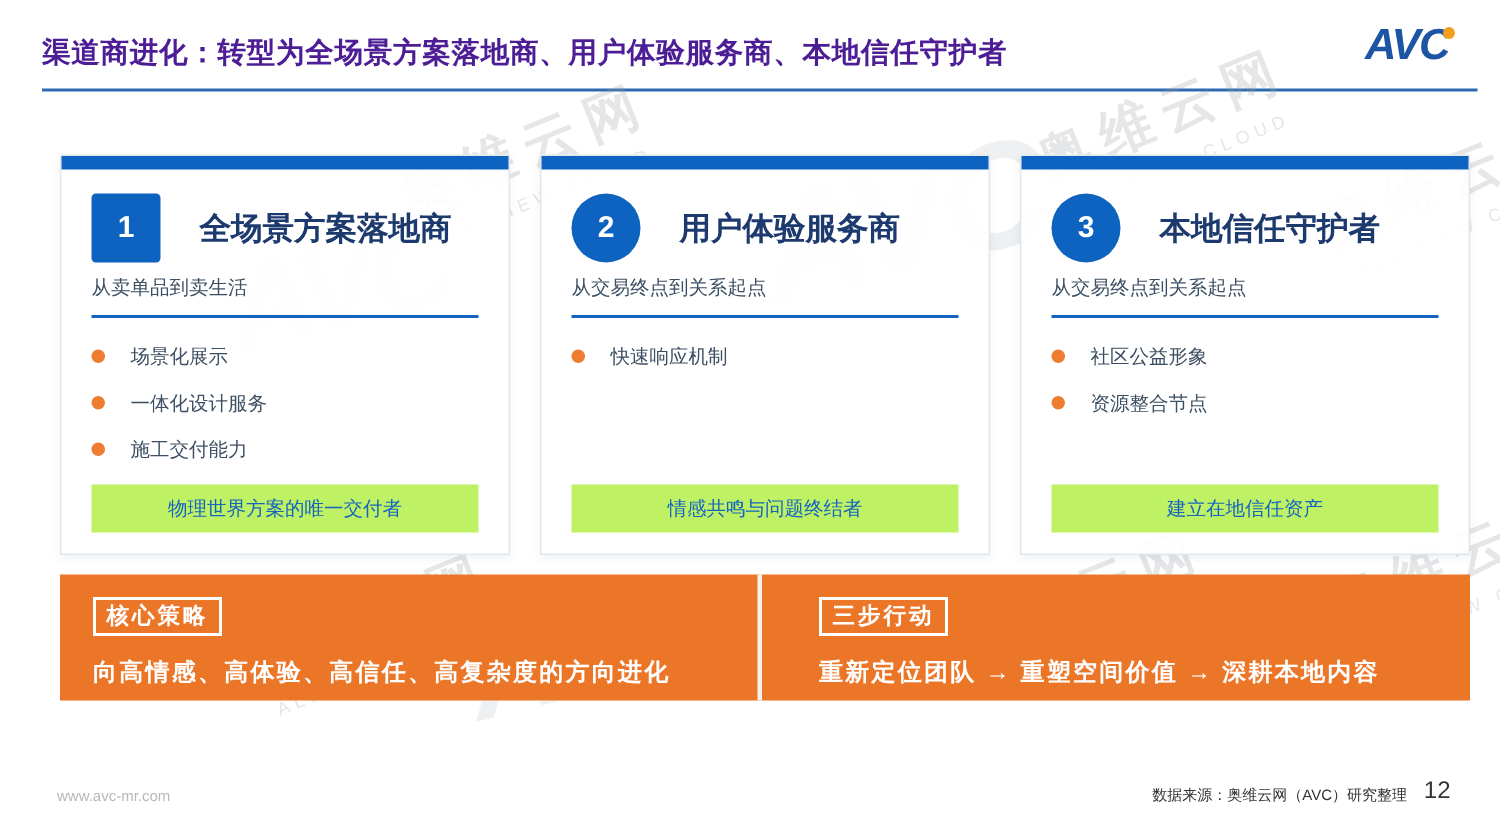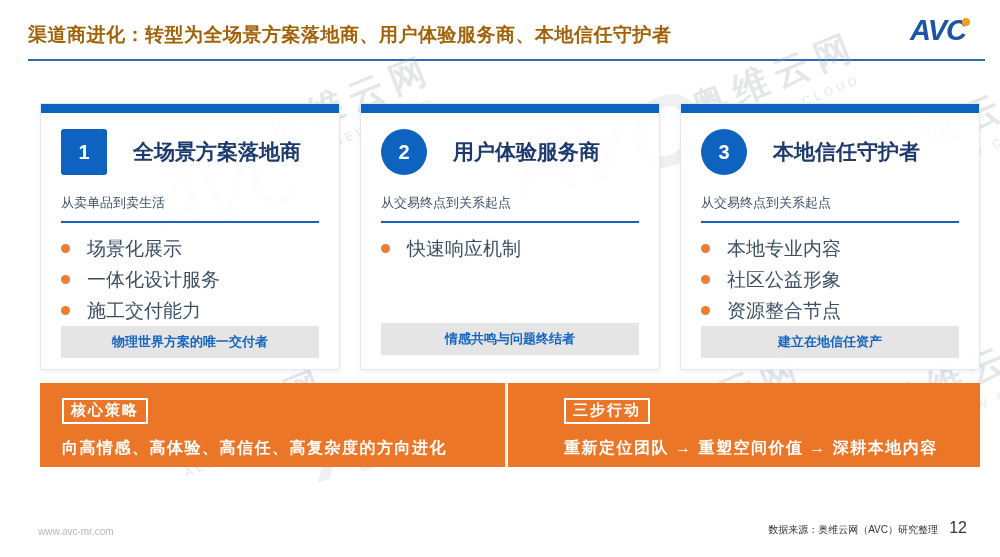--- a/index.html
+++ b/index.html
@@ -5,21 +5,21 @@
   * { margin:0; padding:0; box-sizing:border-box; }
   body { font-family:"Liberation Sans", sans-serif; background:#fff; }
   .page {
     position:relative; width:1000px; height:557px; background:#ffffff;
     overflow:hidden;
   }
 
   
   .page-title {
     position:absolute; left:28px; top:22px;
-    font-size:19px; font-weight:bold; color:#a16207; letter-spacing:0.5px;
+    font-size:19px; font-weight:bold; color:#4c1d95; letter-spacing:0.5px;
   }
   .logo {
     position:absolute; right:34px; top:14px;
     font-size:29px; font-weight:800; font-style:italic; color:#1d55a5;
     letter-spacing:-1px;
   }
   .logo-dot {
     position:absolute; right:-4px; top:4px; width:8px; height:8px;
     border-radius:50%; background:#f49f1c;
   }
@@ -57,39 +57,39 @@
   }
   .card-head { display:flex; align-items:center; gap:26px; }
   .badge {
     width:46px; height:46px; background:#0e62c0; color:#fff;
     font-size:20px; font-weight:bold;
     display:flex; align-items:center; justify-content:center; flex:none;
   }
   .badge-square { border-radius:3px; }
   .badge-circle { border-radius:50%; }
   .card-title { font-size:21px; font-weight:bold; color:#1d3a6e; }
-  .card-subtitle { margin-top:19px; font-size:13px; color:#3d4f63; }
+  .card-subtitle { margin-top:8px; font-size:13px; color:#3d4f63; }
   .card-rule { margin-top:9px; height:2px; background:#1565c0; }
   .bullets { margin-top:10px; }
   .bullet { display:flex; align-items:center; gap:17px; height:31px; }
   .dot { width:9px; height:9px; border-radius:50%; background:#ed7d31; flex:none; }
-  .bullet-text { font-size:19px; color:#3d4f63; }
+  .bullet-text { font-size:13px; color:#3d4f63; }
   .highlight {
-    margin-top:auto; background:#e5e5e5; color:#1565c0; font-weight:bold;
+    margin-top:auto; background:#bef264; color:#1565c0; font-weight:normal;
     font-size:13px; text-align:center; padding:7px 0;
   }
 
   
   .band {
     position:absolute; left:40px; top:383px; width:940px; height:84px;
     background:#ec7628; display:flex; z-index:10;
   }
   .band-panel { padding:15px 0 0 22px; }
   .band-left  { width:465px; flex:none; }
-  .band-right { flex:1; padding-left:56px; }
+  .band-right { flex:1; padding-left:38px; }
   .band-divider { width:3px; background:#f1f1ee; flex:none; }
   .chip {
     display:inline-block; border:2px solid #ffffff; color:#ffffff;
     font-weight:bold; font-size:15px; padding:1px 7px 2px 7px; letter-spacing:2px;
   }
   .band-text {
     margin-top:14px; color:#ffffff; font-weight:bold; font-size:16px;
     letter-spacing:1.5px;
   }
 
@@ -197,24 +197,20 @@
       <div class="card-body">
         <div class="card-head">
           <div class="badge badge-circle">3</div>
           <div class="card-title">本地信任守护者</div>
         </div>
         <div class="card-subtitle">从交易终点到关系起点</div>
         <div class="card-rule"></div>
         <div class="bullets">
           <div class="bullet">
             <span class="dot"></span>
-            <span class="bullet-text">本地专业内容</span>
-          </div>
-          <div class="bullet">
-            <span class="dot"></span>
             <span class="bullet-text">社区公益形象</span>
           </div>
           <div class="bullet">
             <span class="dot"></span>
             <span class="bullet-text">资源整合节点</span>
           </div>
         </div>
         <div class="highlight">建立在地信任资产</div>
       </div>
     </div>

